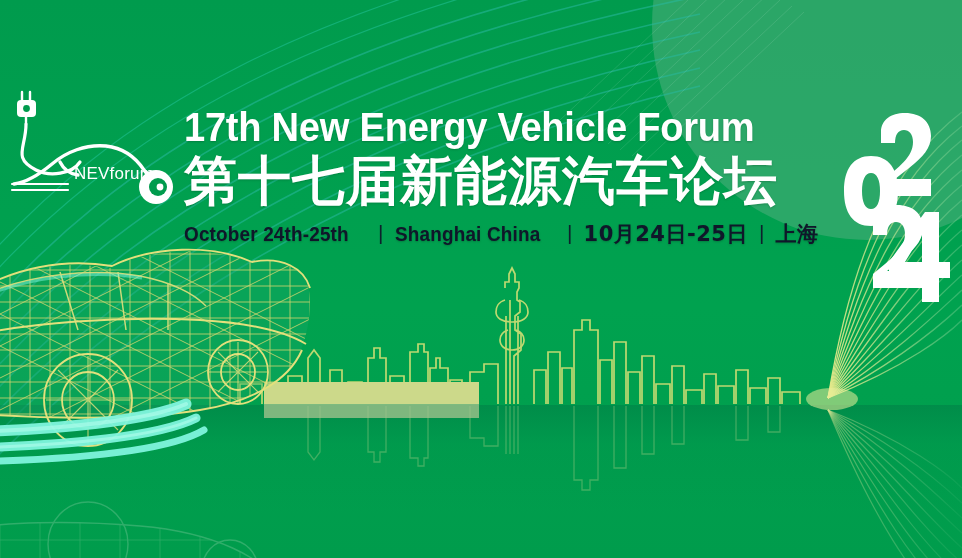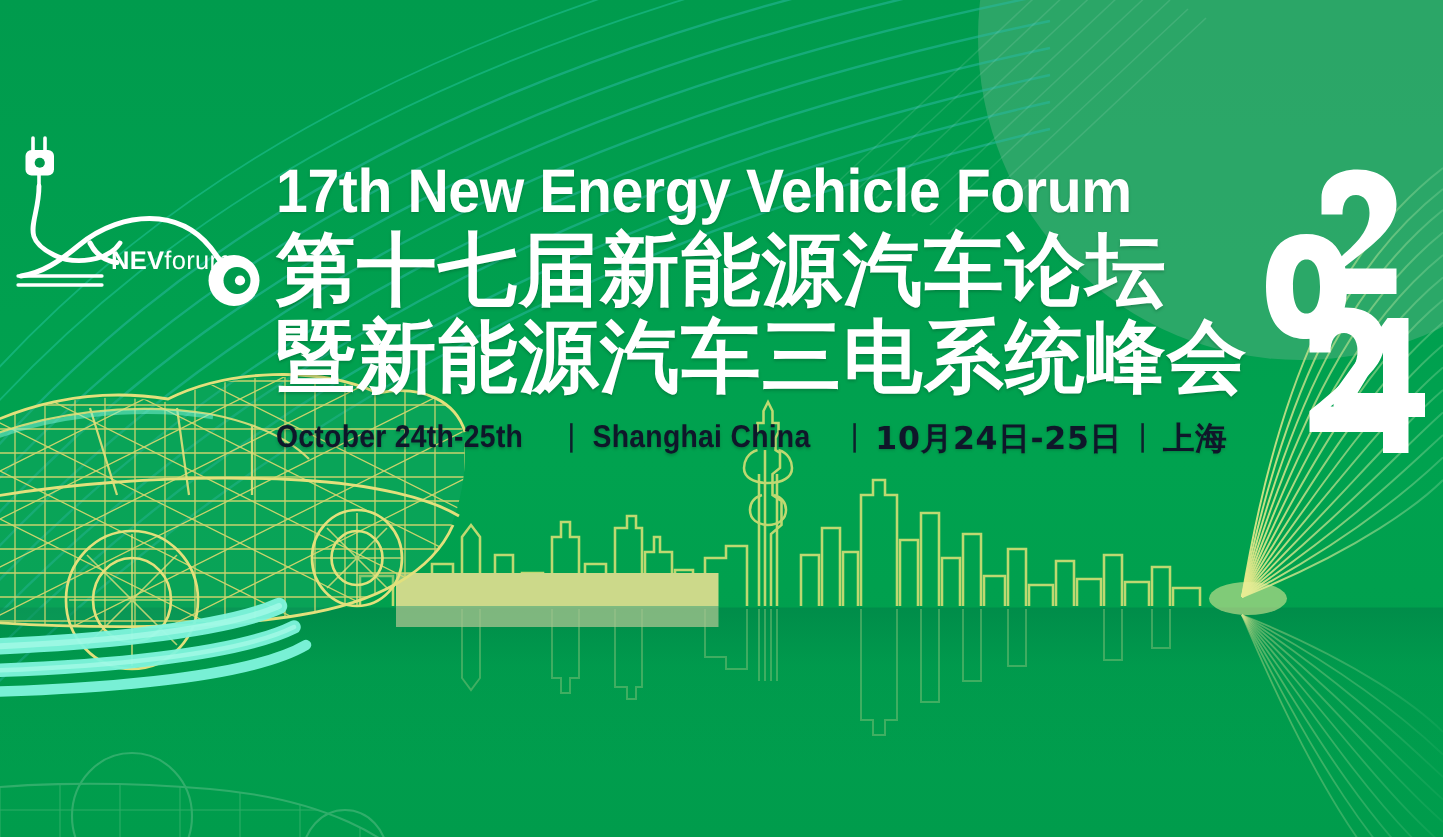--- a/index.html
+++ b/index.html
@@ -107,21 +107,21 @@
   }
 
   
   #logo{
     position:absolute;left:6px;top:78px;width:178px;height:136px;
   }
   #logo-word{
     position:absolute;left:68px;top:86px;
     font-size:17px;color:#ffffff;white-space:nowrap;
   }
-  #logo-word .nev{font-weight:700;letter-spacing:.2px;}
+  #logo-word .nev{font-weight:400;letter-spacing:.2px;}
   #logo-word .forum{font-weight:400;letter-spacing:.2px;margin-top:20px;}
 
   
   #year-block{
     position:absolute;left:843px;top:112px;width:112px;height:196px;
   }
   #year-block svg{width:100%;height:100%;}
 </style>
 </head>
 <body>
@@ -397,21 +397,20 @@
       <span class="nev">NEV</span><span class="forum">forum</span>
     </div>
   </div>
 
   <div id="text-block">
 
     <div id="title-en">17th New Energy Vehicle Forum</div>
 
     <div id="title-cn-1">第十七届新能源汽车论坛</div>
 
-    <div id="title-cn-2">暨新能源汽车三电系统峰会</div>
 
     <div id="meta-line">
       <span class="meta-text">October 24th-25th</span>
       <span class="meta-sep">|</span>
       <span class="meta-text">Shanghai China</span>
       <span class="meta-sep">|</span>
       <span class="meta-cjk">10月24日-25日</span>
       <span class="meta-sep">|</span>
       <span class="meta-cjk">上海</span>
     </div>

